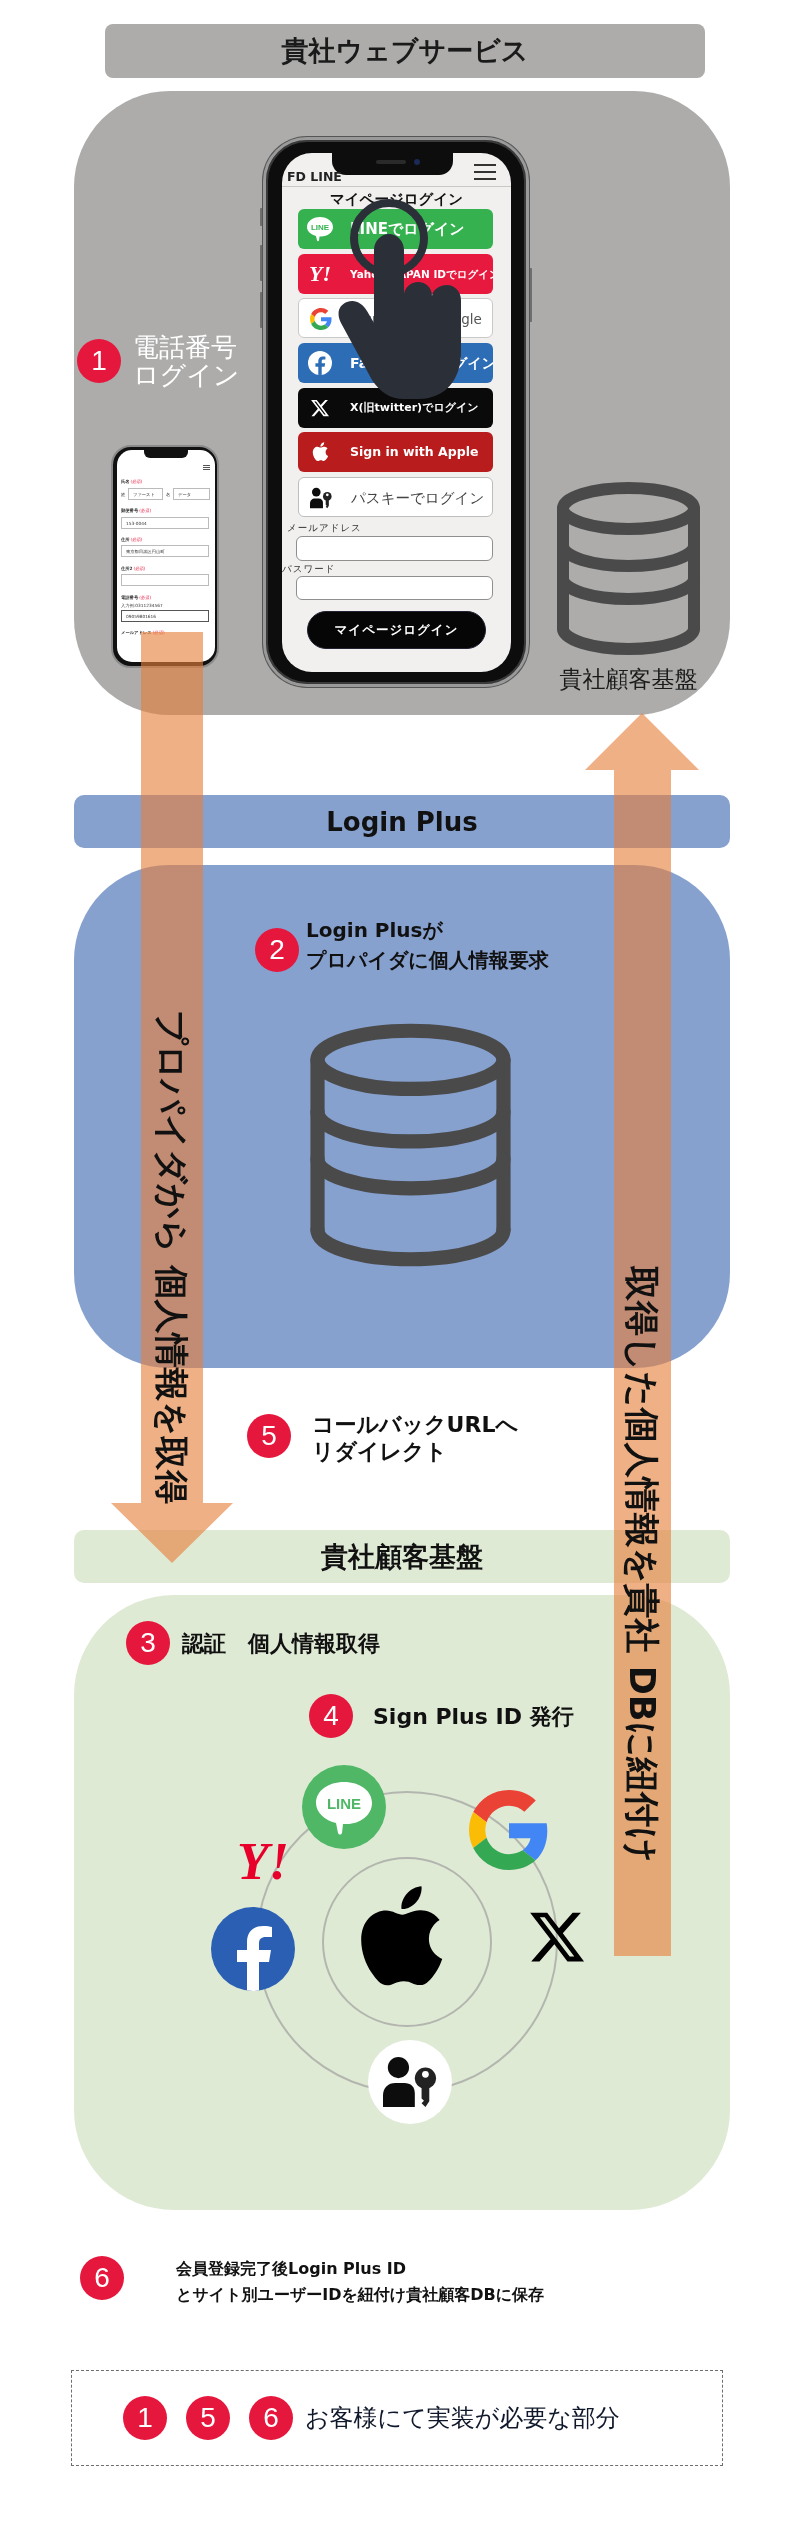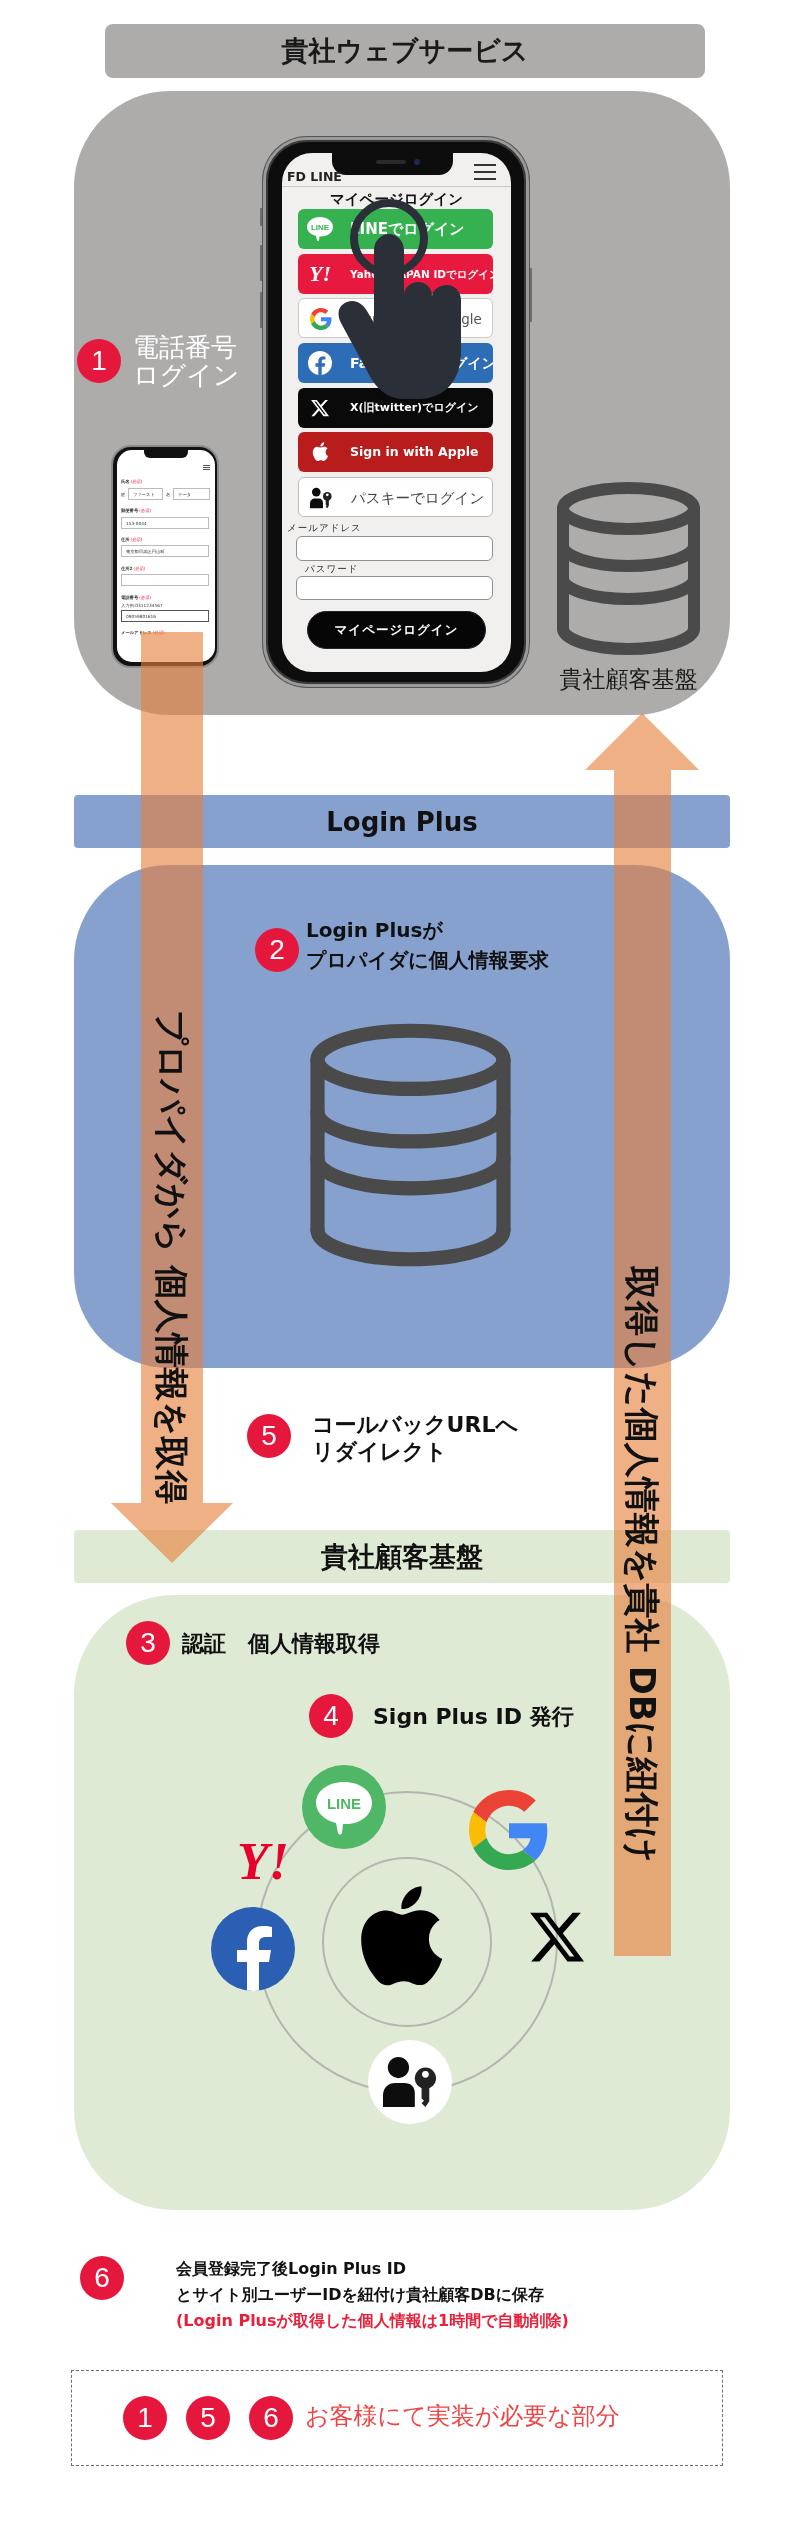--- a/index.html
+++ b/index.html
@@ -1,21 +1,21 @@
 <!DOCTYPE html>
 <html><head>
 <meta charset="utf-8">
 <style>
   html,body{margin:0;padding:0;background:#ffffff;}
   #canvas{position:relative;width:800px;height:2524px;overflow:hidden;background:#ffffff;
     font-family:"DejaVu Sans","Liberation Sans",sans-serif;color:#111;}
   .abs{position:absolute;}
   .region{position:absolute;z-index:1;}
   .bar{position:absolute;z-index:1;display:flex;align-items:center;justify-content:center;
-    font-weight:bold;color:#111;border-radius:4px;white-space:nowrap;}
+    font-weight:bold;color:#111;border-radius:10px;white-space:nowrap;}
   .badge{position:absolute;z-index:3;width:44px;height:44px;border-radius:50%;color:#fff;
     display:flex;align-items:center;justify-content:center;
     font-family:"Liberation Sans",sans-serif;font-size:28px;line-height:1;}
   .step-text{position:absolute;z-index:3;white-space:nowrap;font-weight:bold;color:#111;}
   .step-text div{display:block;}
 
   
   .phone-lg{position:absolute;z-index:2;box-sizing:border-box;background:#0d0d0d;border:3px solid #9a9a9a;
     border-radius:44px;box-shadow:0 0 0 1px #555, inset 0 0 0 2px #3a3a3a;}
   .side-btn{position:absolute;z-index:2;background:#6e6e6e;border-radius:1px;}
@@ -206,21 +206,21 @@
         <span class="ico">
           <svg width="24" height="22">
               <use href="#sym-passkey"></use>
             </svg>
         </span>
         <span class="lbl" style="font-size:14.5px;font-weight:normal;">パスキーでログイン</span>
       </div>
 
       <div class="abs" style="left:5px;top:369px;font-size:9.5px;color:#333;letter-spacing:1px;white-space:nowrap;">メールアドレス</div>
       <input class="minput" style="top: 383px; height: 25px;" value="">
-      <div class="abs" style="left:23px;top:410px;font-size:9.5px;color:#333;letter-spacing:1px;white-space:nowrap;">パスワード</div>
+      <div class="abs" style="left:0;top:410px;font-size:9.5px;color:#333;letter-spacing:1px;white-space:nowrap;">パスワード</div>
       <input class="minput" type="password" style="top: 423px; height: 24px;" value="">
       <div class="abs" style="left:25px;top:458px;width:179px;height:38px;border-radius:19px;background:#060606;border:1px solid #223;box-sizing:border-box;
                   color:#fff;font-size:12.5px;font-weight:bold;letter-spacing:1px;display:flex;align-items:center;justify-content:center;white-space:nowrap;">
         <span>マイページログイン</span>
       </div>
     </div>
   </div>
 
   <svg class="abs" width="800" height="720" viewBox="0 0 800 720" style="left:0;top:0;z-index:4;pointer-events:none;">
     <circle cx="389" cy="238" r="35" fill="none" stroke-width="8" style="stroke: rgb(43, 48, 56);"></circle>
@@ -323,28 +323,27 @@
   </svg>
   <div class="vlabel" style="left:151px;top:1010px;width:42px;height:505px;font-size:34px;line-height:42px;">プロパイダから 個人情報を取得</div>
   <div class="vlabel" style="left:621px;top:1266px;width:42px;height:600px;font-size:35px;line-height:42px;">取得した個人情報を貴社 DBに紐付け</div>
 
   <div class="badge" style="left: 80px; top: 2256px; background: rgb(230, 23, 61);">
     <span>6</span>
   </div>
   <div class="step-text" style="left:140px;top:2256px;font-size:16px;line-height:26px;margin-left:36px;">
     <div>会員登録完了後Login Plus ID</div>
     <div>とサイト別ユーザーIDを紐付け貴社顧客DBに保存</div>
-    <div style="color: rgb(232, 32, 58);">(Login Plusが取得した個人情報は1時間で自動削除)</div>
   </div>
 
   <div class="abs" style="left:71px;top:2370px;width:652px;height:96px;box-sizing:border-box;border:1.5px dashed #6e6e6e;z-index:1;"></div>
   <div class="badge" style="left: 123px; top: 2396px; background: rgb(230, 23, 61);">
     <span>1</span>
   </div>
   <div class="badge" style="left: 186px; top: 2396px; background: rgb(230, 23, 61);">
     <span>5</span>
   </div>
   <div class="badge" style="left: 249px; top: 2396px; background: rgb(230, 23, 61);">
     <span>6</span>
   </div>
-  <div class="abs" style="left:305px;top:2403px;font-size:24px;line-height:30px;color:#ef4444;white-space:nowrap;z-index:3;font-family:Liberation Mono, monospace;">お客様にて実装が必要な部分</div>
+  <div class="abs" style="left:305px;top:2403px;font-size:24px;line-height:30px;color:#0f172a;white-space:nowrap;z-index:3;">お客様にて実装が必要な部分</div>
 
 </div>
 
 </body></html>

